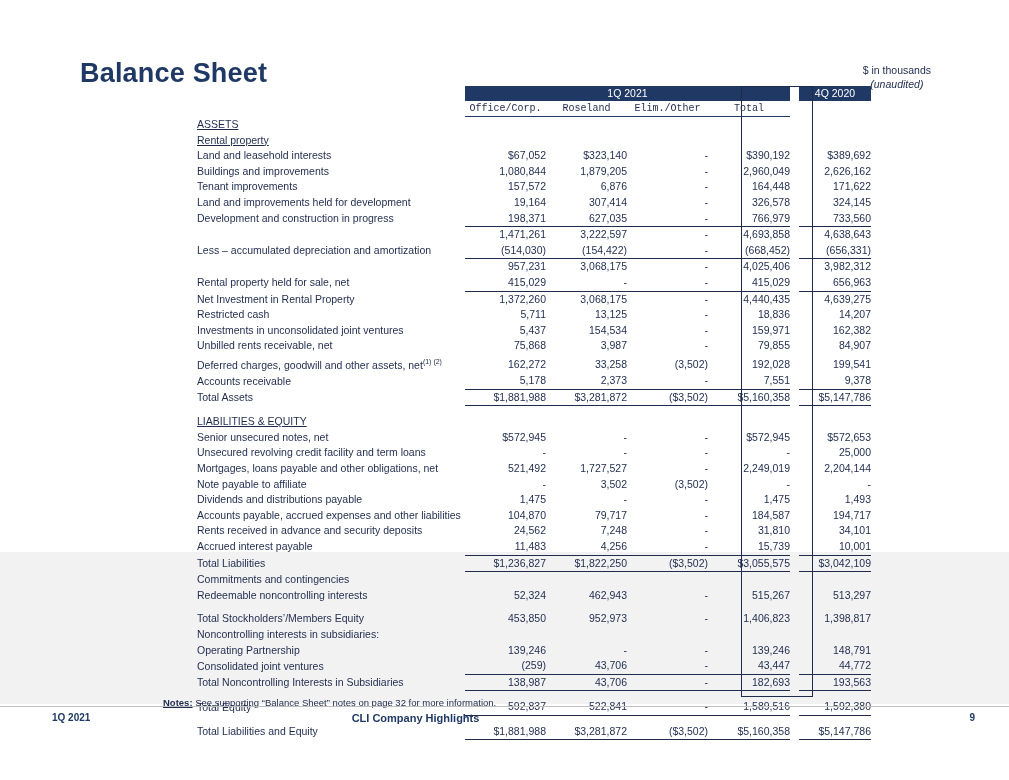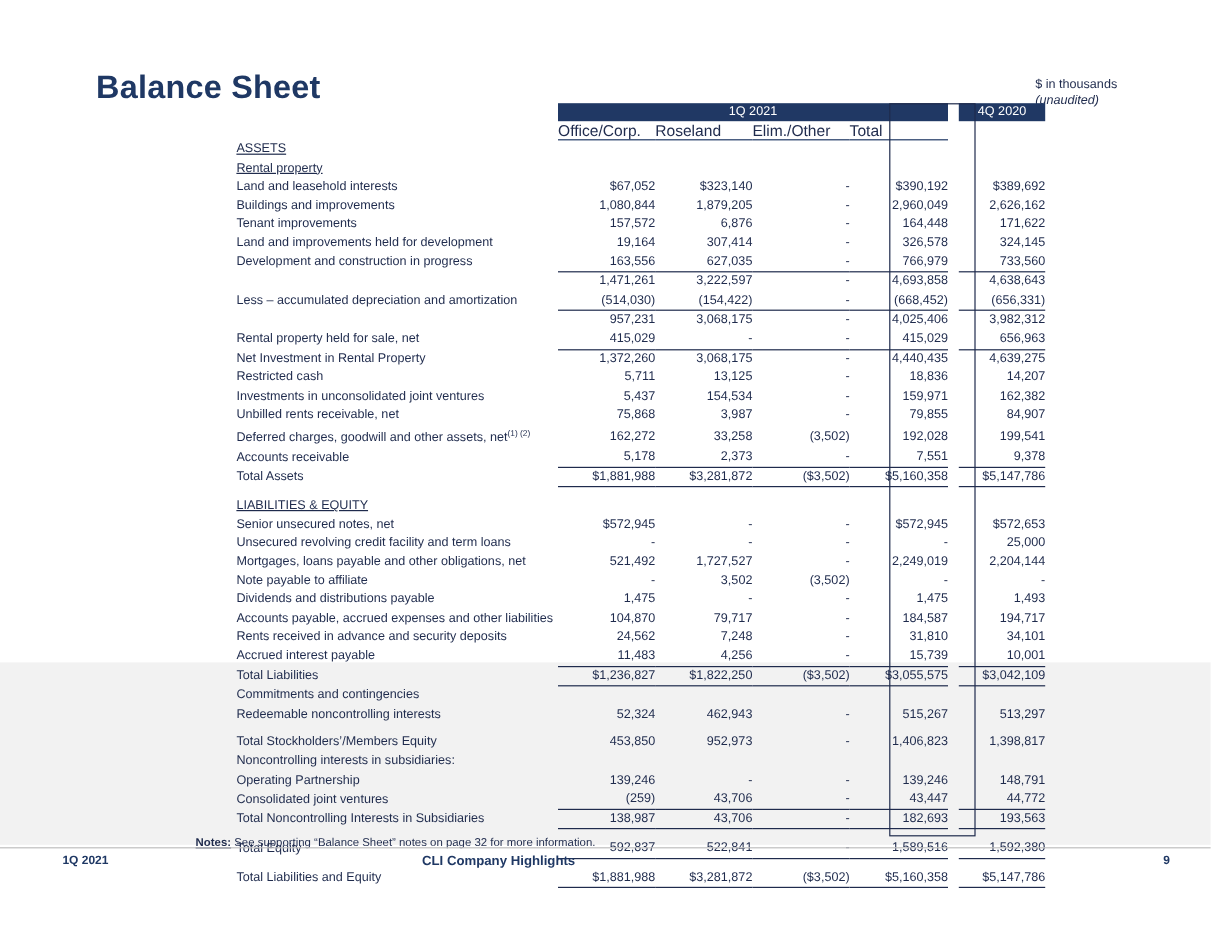--- a/index.html
+++ b/index.html
@@ -37,21 +37,21 @@
     top: 58px;
     font-size: 27px;
     font-weight: bold;
     color: #1f3864;
     letter-spacing: 0.2px;
   }
   .units {
     position: absolute;
     right: 98px;
     top: 63px;
-    text-align: left;
+    text-align: center;
     font-size: 10.5px;
     color: #1f2b4d;
     line-height: 14px;
   }
   .units .italic { font-style: italic; }
 
   table.bs {
     position: absolute;
     left: 197px;
     top: 86px;
@@ -78,24 +78,26 @@
     background: #203864;
     color: #ffffff;
     font-weight: bold;
     font-size: 10.5px;
     text-align: center;
     height: 15px;
     line-height: 15px;
   }
   .hdr-sub {
     font-weight: bold;
-    font-size: 13px;
+    text-align: center;
+    font-size: 10px;
     height: 15px;
     line-height: 15px;
     border-bottom: 1px solid #203864;
+    font-family: Liberation Mono, monospace;
   }
   .hdr-sub-last {
     font-weight: bold;
     text-align: center;
     font-size: 10.5px;
     height: 15px;
     line-height: 15px;
   }
   .bold { font-weight: bold; margin-top: 15px; }
   .u-underline { text-decoration: underline; }
@@ -247,21 +249,21 @@
       <td>Land and improvements held for development</td>
       <td class="c-num">19,164</td>
       <td class="c-num">307,414</td>
       <td class="c-num">-</td>
       <td class="c-num4">326,578</td>
       <td></td>
       <td class="c-last">324,145</td>
     </tr>
     <tr class="row bot-border">
       <td>Development and construction in progress</td>
-      <td class="c-num bb">163,556</td>
+      <td class="c-num bb">198,371</td>
       <td class="c-num bb">627,035</td>
       <td class="c-num bb">-</td>
       <td class="c-num4 bb">766,979</td>
       <td></td>
       <td class="c-last bb">733,560</td>
     </tr>
     <tr class="row">
       <td></td>
       <td class="c-num">1,471,261</td>
       <td class="c-num">3,222,597</td>

